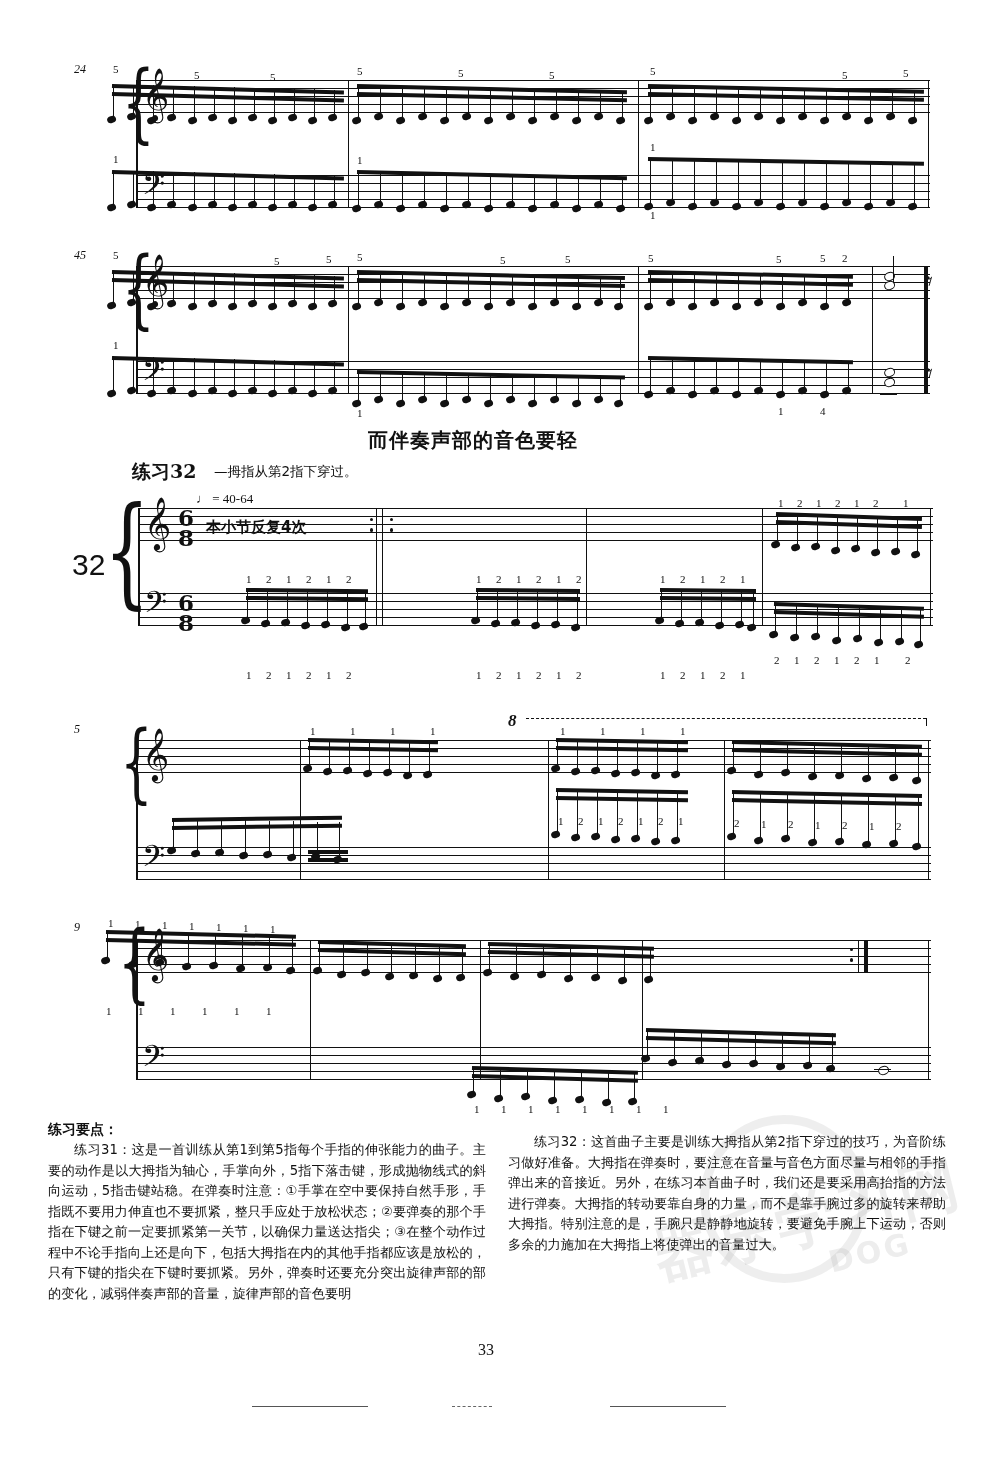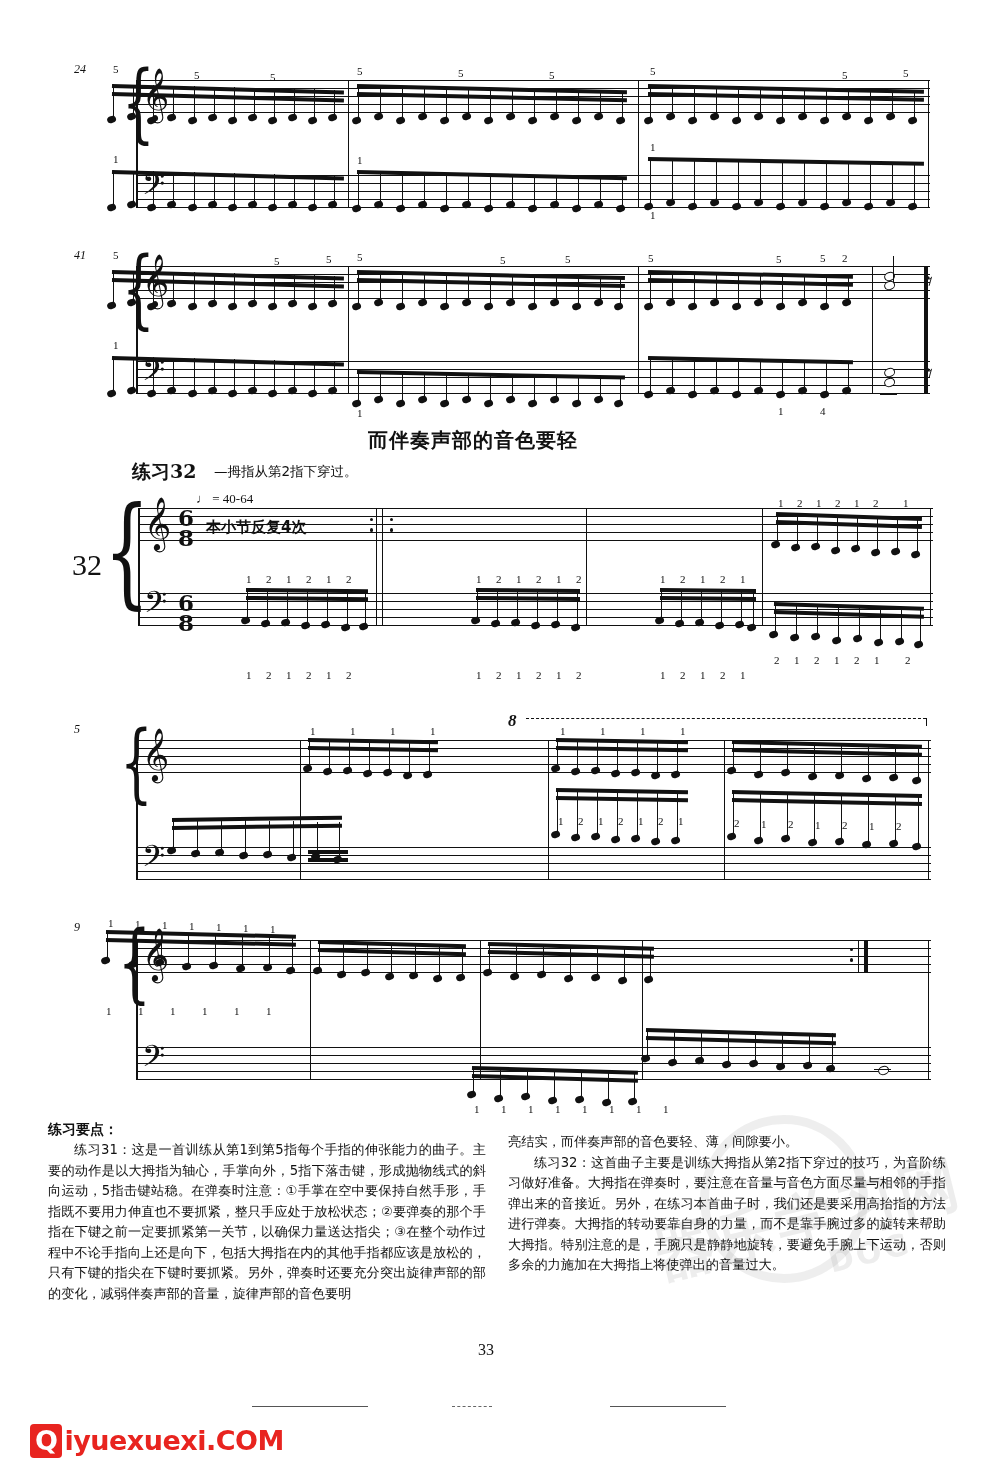--- a/index.html
+++ b/index.html
@@ -181,21 +181,21 @@
     font-family: "DejaVu Sans", sans-serif;
     font-size: 13.5px;
   }
   .tempo {
     position: absolute;
     font-family: "Liberation Serif", serif;
     font-size: 13px;
   }
   .bignum {
     position: absolute;
-    font-family: Liberation Serif, serif;
+    font-family: Liberation Sans, sans-serif;
     font-size: 30px;
   }
   .inline-note {
     position: absolute;
     font-family: "DejaVu Sans", sans-serif;
     font-weight: bold;
     font-size: 15px;
   }
 
   .prose {
@@ -481,21 +481,21 @@
         <div class="note" style="left:848px; top:141px;"></div>
     </div>
 
     <div class="barline" style="left:288px; top:18px; height:128px;"></div>
     <div class="barline" style="left:578px; top:18px; height:128px;"></div>
     <div class="barline" style="left:868px; top:18px; height:128px;"></div>
   </div>
 
   <div class="system" style="left:60px; top:248px; width:870px; height:175px;">
 
-    <div class="measnum" style="left:14px; top:0px;">41</div>
+    <div class="measnum" style="left:14px; top:0px;">45</div>
 
     <div class="brace" style="left:62px; top:10px;">{</div>
     <div class="sysbar" style="left:76px; top:18px; height:128px;"></div>
 
     <div class="staff" style="top:18px; left:76px; width:794px; height:33px;">
       <div class="line"></div>
       <div class="line"></div>
       <div class="line"></div>
       <div class="line"></div>
       <div class="line"></div>
@@ -1249,27 +1249,23 @@
   <div class="watermark" style="left:650px; top:1180px;">器乐学习网</div>
   <div class="watermark" style="left:828px; top:1235px; font-size:30px;">DOG</div>
 
   <div class="prose-title" style="left:48px; top:1121px;">练习要点：</div>
 
   <div class="prose" style="left:48px; top:1140px; width:438px;">
     <p class="indent">练习31：这是一首训练从第1到第5指每个手指的伸张能力的曲子。主要的动作是以大拇指为轴心，手掌向外，5指下落击键，形成抛物线式的斜向运动，5指击键站稳。在弹奏时注意：①手掌在空中要保持自然手形，手指既不要用力伸直也不要抓紧，整只手应处于放松状态；②要弹奏的那个手指在下键之前一定要抓紧第一关节，以确保力量送达指尖；③在整个动作过程中不论手指向上还是向下，包括大拇指在内的其他手指都应该是放松的，只有下键的指尖在下键时要抓紧。另外，弹奏时还要充分突出旋律声部的部的变化，减弱伴奏声部的音量，旋律声部的音色要明</p>
   </div>
 
   <div class="prose" style="left:508px; top:1132px; width:438px;">
-    <p>亮结实，而伴奏声部的音色要轻、薄，间隙要小。</p>
     <p class="indent">练习32：这首曲子主要是训练大拇指从第2指下穿过的技巧，为音阶练习做好准备。大拇指在弹奏时，要注意在音量与音色方面尽量与相邻的手指弹出来的音接近。另外，在练习本首曲子时，我们还是要采用高抬指的方法进行弹奏。大拇指的转动要靠自身的力量，而不是靠手腕过多的旋转来帮助大拇指。特别注意的是，手腕只是静静地旋转，要避免手腕上下运动，否则多余的力施加在大拇指上将使弹出的音量过大。</p>
   </div>
 
   <div class="pagenum" style="left:478px; top:1341px;">33</div>
 
   <div class="footrule" style="left:252px; top:1406px; width:116px;"></div>
   <div class="footrule dashed" style="left:452px; top:1406px; width:40px;"></div>
   <div class="footrule" style="left:610px; top:1406px; width:116px;"></div>
 
-  <div class="logo" style="left:30px; top:1424px;">
-    <span class="q">Q</span><span class="rest">iyuexuexi.COM</span>
-  </div>
 
 </div>
 
 </body></html>

